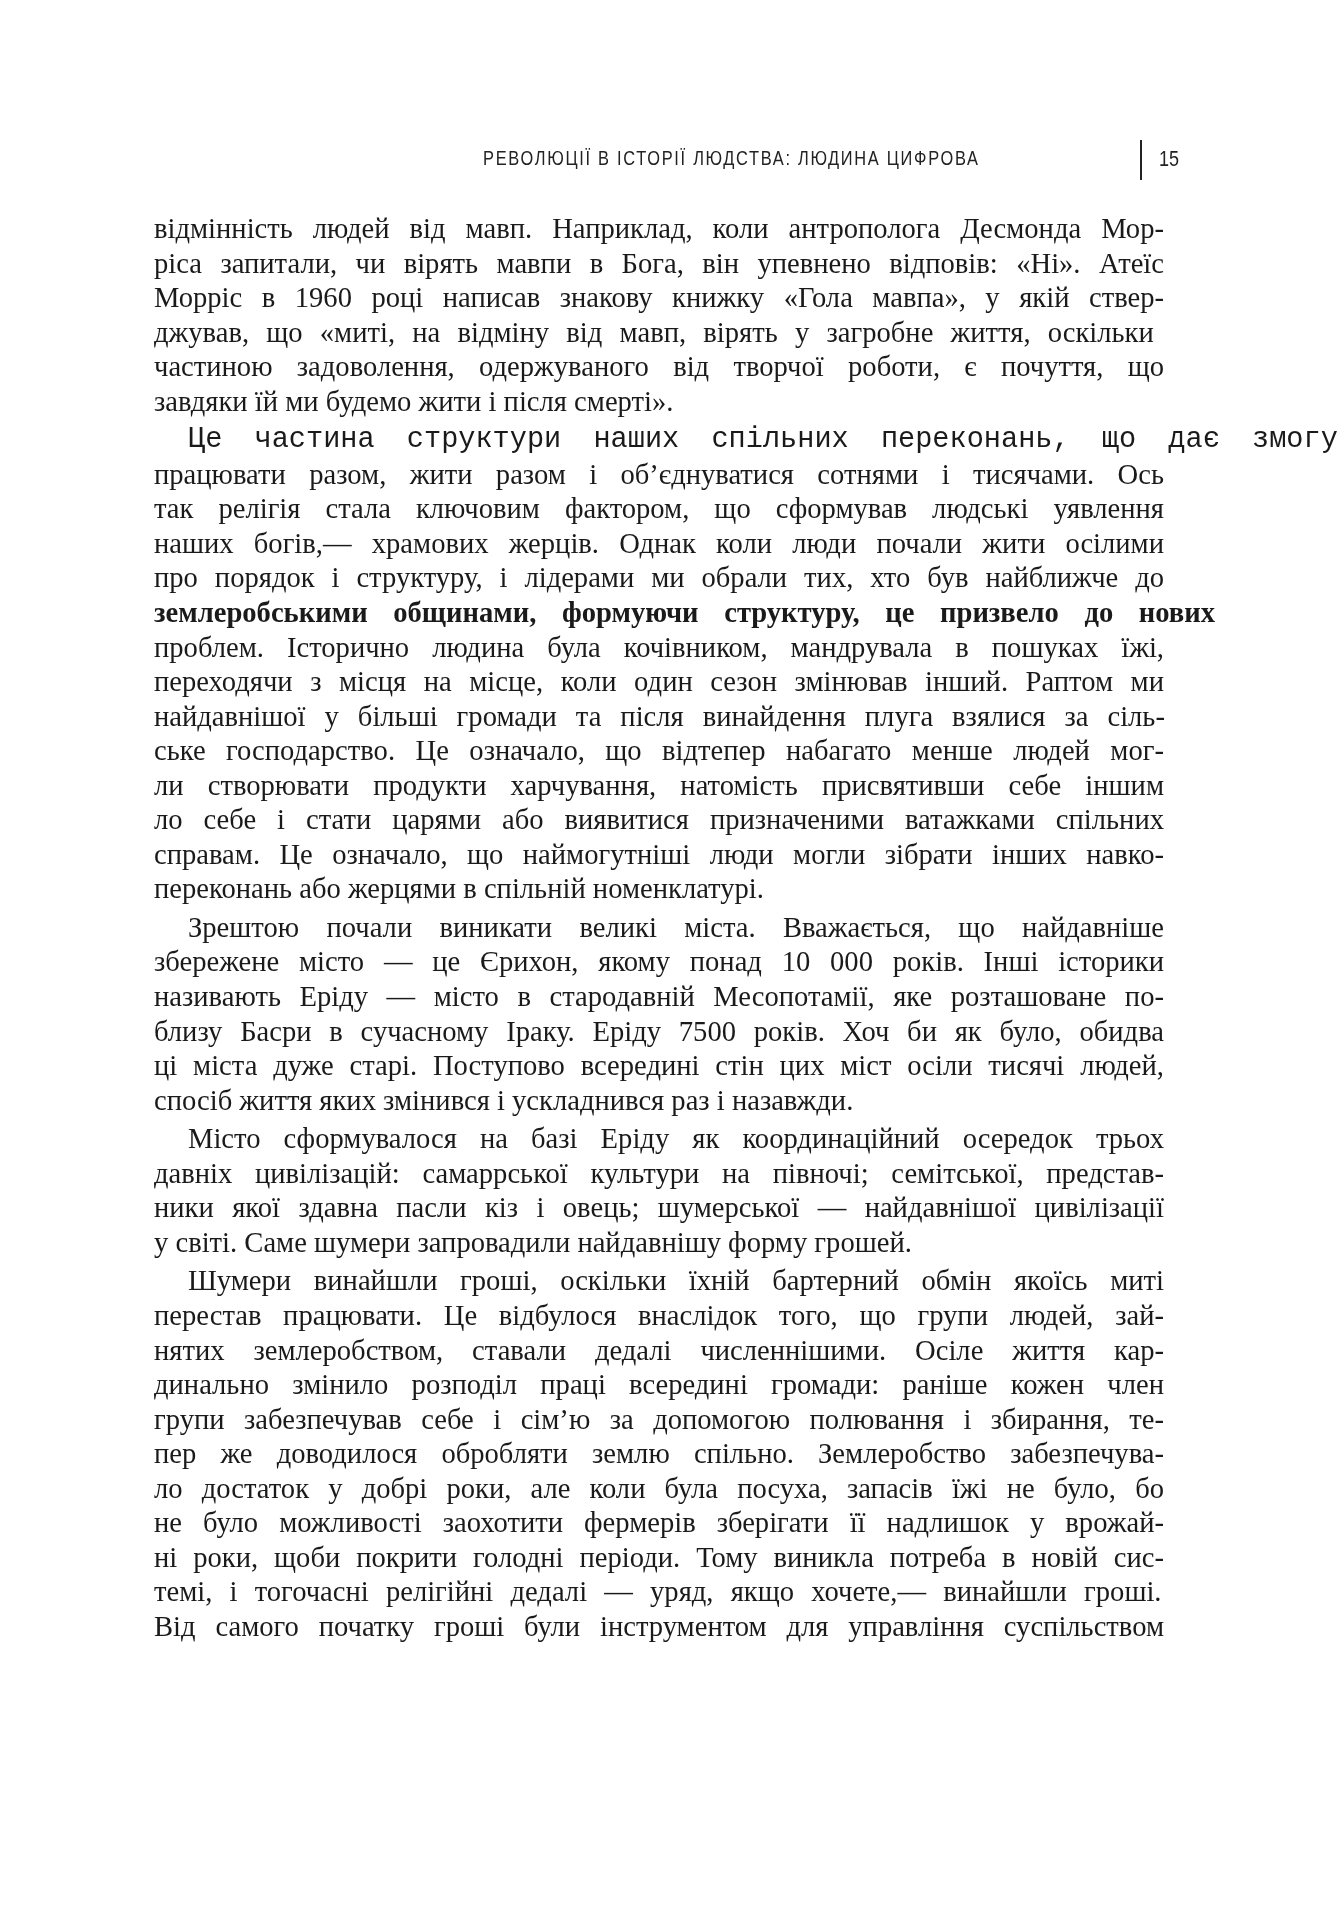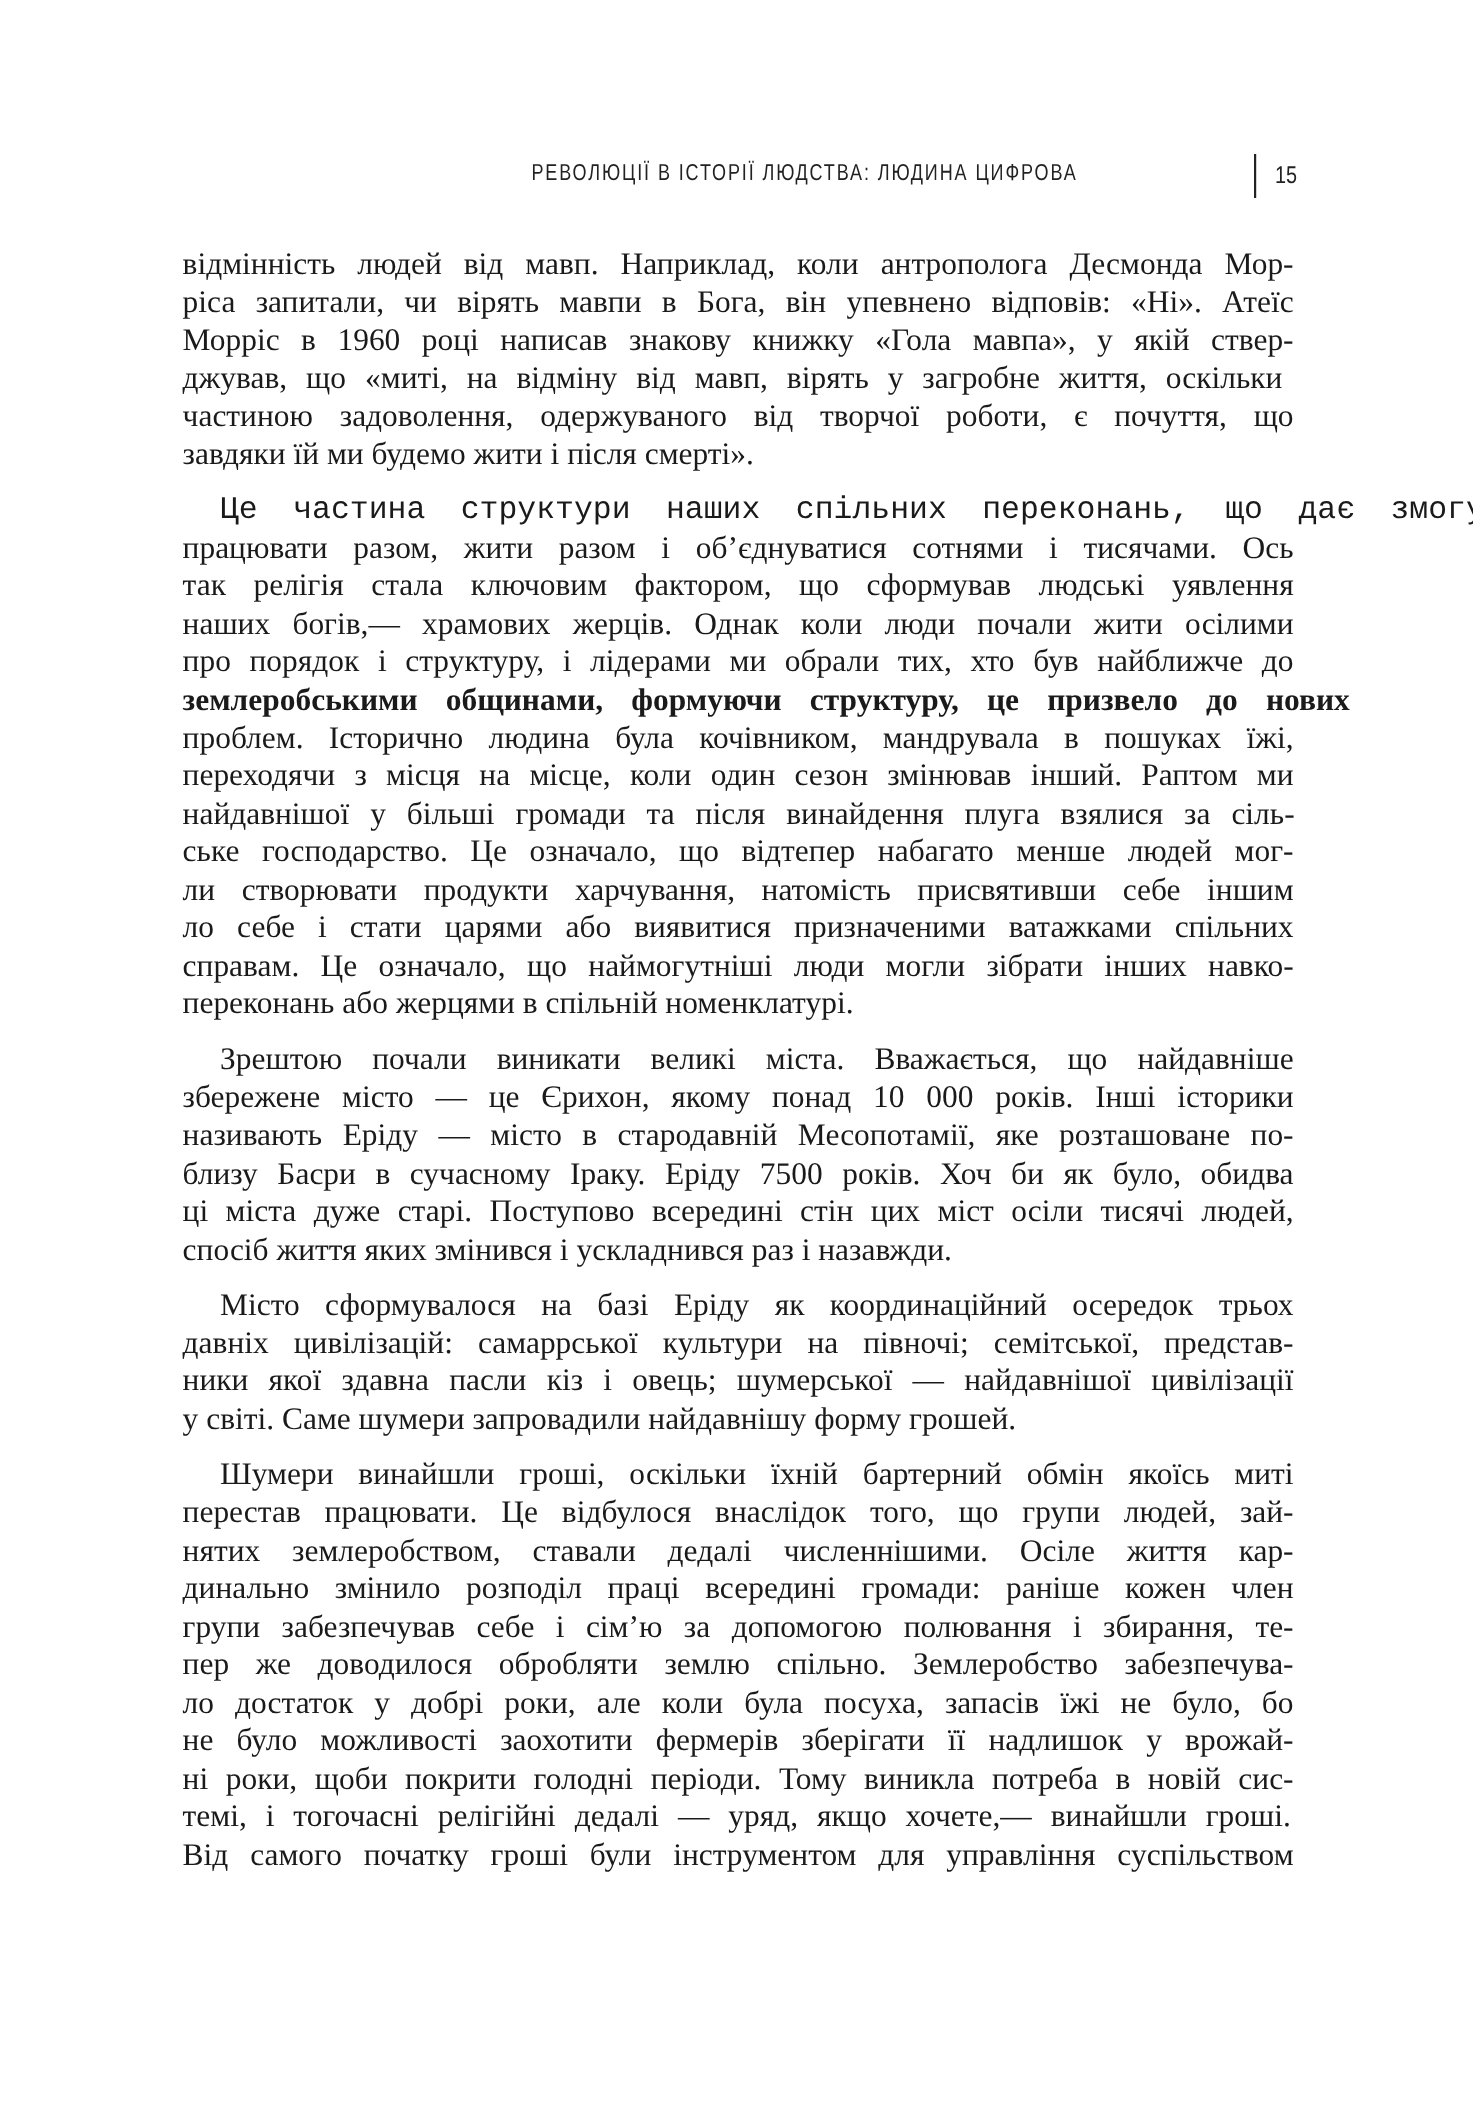--- a/index.html
+++ b/index.html
@@ -56,21 +56,21 @@
       top: 208px;
       left: 150px;
       width: 1010px;
       font-family: "Liberation Serif", serif;
       font-size: 28.6px;
       line-height: 34.55px;
       text-align: justify;
       hyphens: manual;
     }
     .para {
-      margin: 16px;
+      margin: 4px;
       text-indent: 0;
     }
     .line {
       display: block;
       text-align: justify;
       text-align-last: justify;
       white-space: nowrap;
       height: 34.55px;
       overflow: visible;
     }

